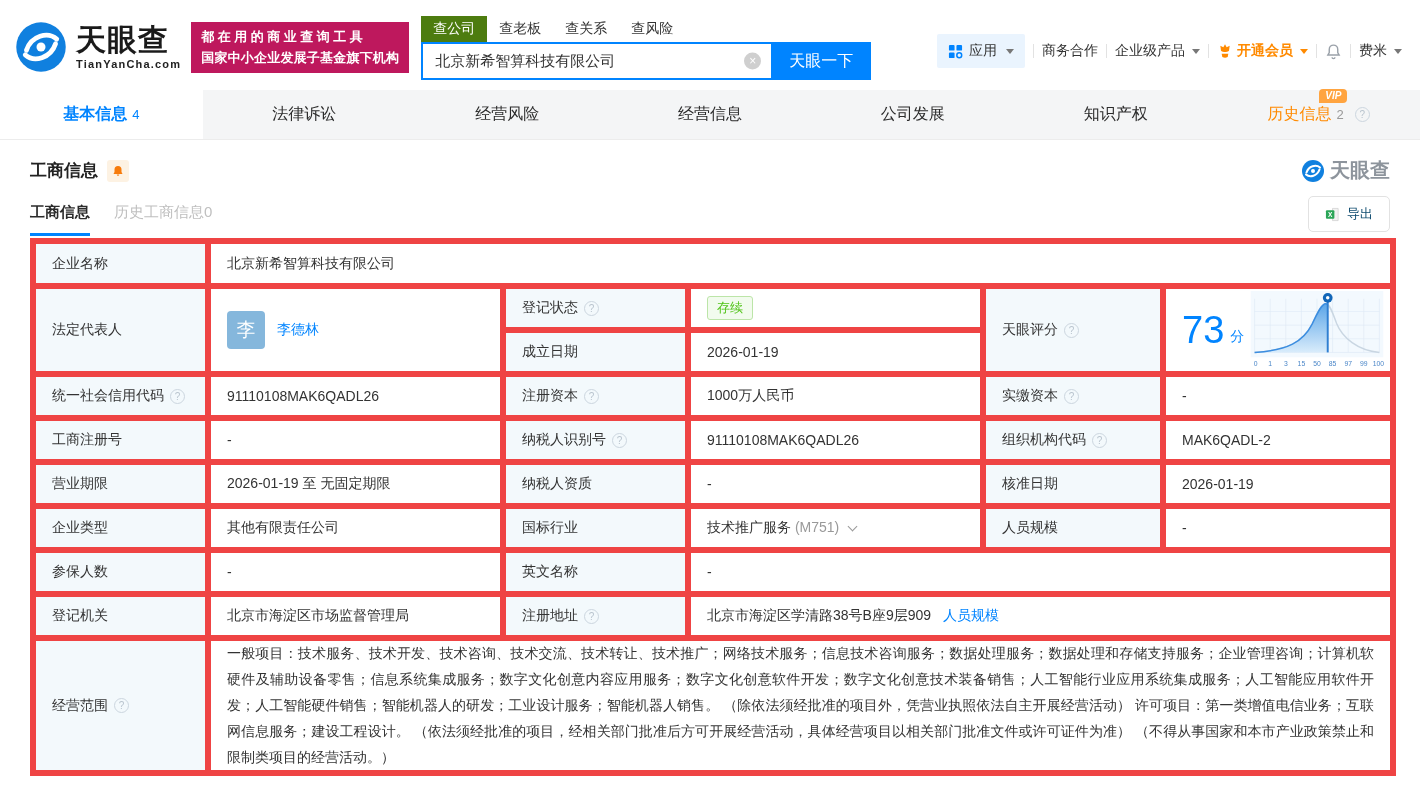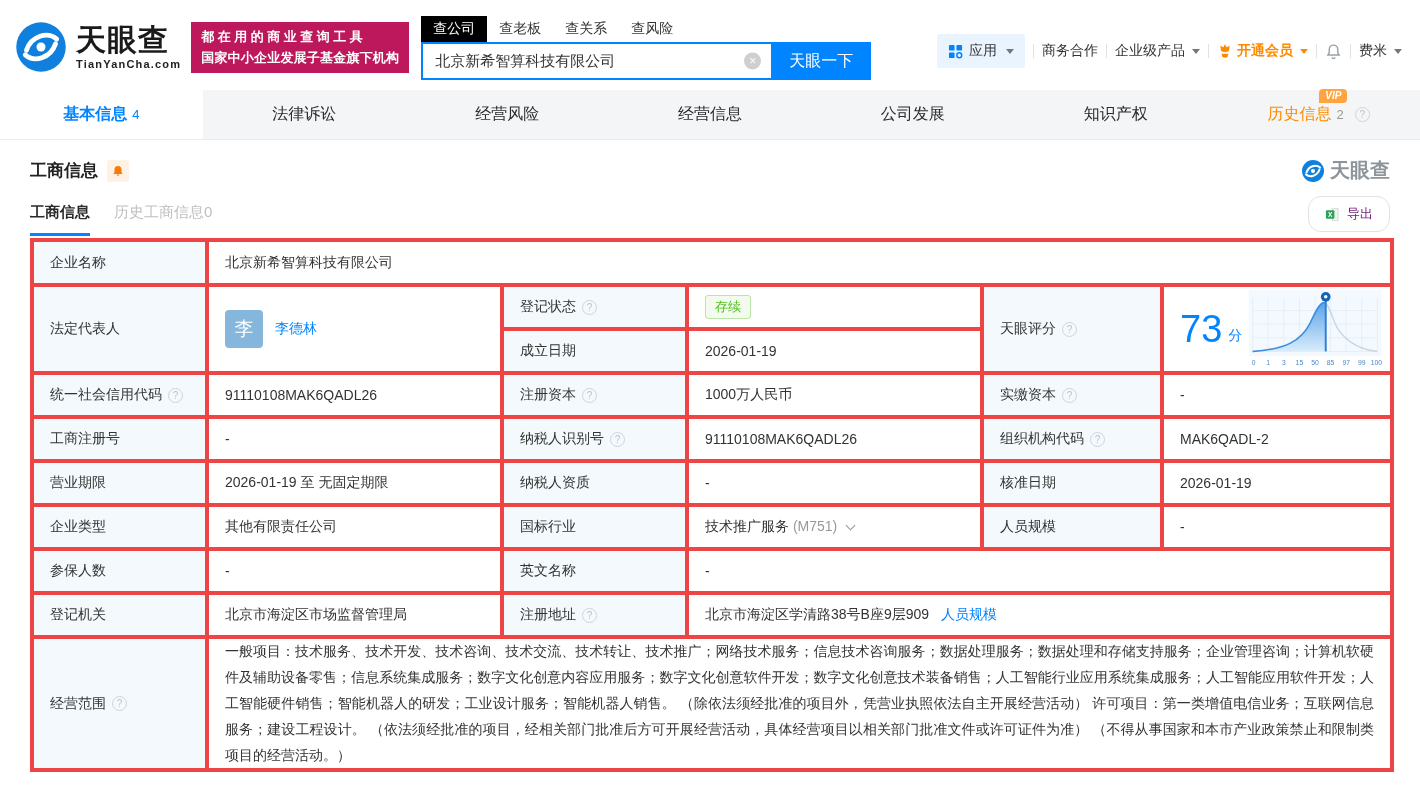--- a/index.html
+++ b/index.html
@@ -11,21 +11,21 @@
   .logo { display:flex; align-items:center; gap:8px; cursor:pointer; }
   .logo-brand { font-size:30px; font-weight:700; color:#1a1a1a; line-height:1; letter-spacing:1px;}
   .logo-domain { font-size:11px; font-weight:700; color:#222; letter-spacing:1.2px; margin-top:3px; }
   .slogan { margin-left:10px; background:#be185d; color:#fff; font-weight:700; padding:6px 10px; }
   .slogan .s1 { font-size:13px; letter-spacing:3.5px; white-space:nowrap; }
   .slogan .s2 { font-size:13px; letter-spacing:0.2px; margin-top:3px; white-space:nowrap; }
 
   .search-module { margin-left:12px; width:450px; margin-top:2px; }
   .search-tabs { display:flex; font-size:14px; }
   .stab { padding:4px 12px; color:#333; cursor:pointer; }
-  .stab.active { background:#000000; color:#fff; }
+  .stab.active { background:#4d7c0f; color:#fff; }
   .search-row { display:flex; height:38px; }
   .input-wrap { position:relative; flex:1; }
   .input-wrap input { width:100%; height:38px; border:2px solid #0084ff; border-right:none;
       padding:0 36px 0 12px; font-size:15px; color:#333; outline:none; }
   .clear-ic { position:absolute; right:10px; top:50%; transform:translateY(-50%); width:17px; height:17px;
       background:#cfcfcf; color:#fff; border-radius:50%; font-size:12px; line-height:17px; text-align:center; cursor:pointer; }
   .search-btn { width:100px; background:#0084ff; color:#fff; border:none; font-size:16px; cursor:pointer; }
 
   .top-menu { margin-left:auto; display:flex; align-items:center; gap:8px; font-size:14px; color:#333; margin-top:8px; }
   .menu-apps { background:#eaf4fe; padding:8px 11px; border-radius:2px; display:flex; align-items:center; gap:6px; cursor:pointer; }
@@ -57,26 +57,26 @@
   .bell-badge { width:22px; height:22px; background:#fdf2e3; border-radius:3px; display:flex;
       align-items:center; justify-content:center; cursor:pointer; }
   .watermark { display:flex; align-items:center; gap:5px; }
   .wm-text { font-size:20px; font-weight:700; color:#8d949c; }
 
   
   .subtab-row { display:flex; justify-content:space-between; align-items:flex-end; padding:12px 30px 0; }
   .subtabs { display:flex; gap:24px; font-size:15px; }
   .subtab { padding-bottom:11px; color:#bfbfbf; cursor:pointer; border-bottom:3px solid transparent; }
   .subtab.active { color:#2b2b2b; font-weight:600; border-bottom-color:#0084ff; }
-  .export-btn { display:flex; align-items:center; gap:7px; border:1px solid #e2e2e2; border-radius:13px;
-      background:#fff; padding:8px 16px; font-size:13px; color:#701a75; margin-bottom:4px; cursor:pointer; }
+  .export-btn { display:flex; align-items:center; gap:7px; border:1px solid #e2e2e2; border-radius:5px;
+      background:#fff; padding:8px 16px; font-size:13px; color:#0c4a6e; margin-bottom:4px; cursor:pointer; }
 
   
   .info-table { width:1360px; margin:2px 30px 0; border-collapse:collapse; table-layout:fixed; }
-  .info-table td { border:4px solid #ef4444; font-size:14px; color:#333; padding:0 16px; height:44px; vertical-align:middle; }
+  .info-table td { border:6px solid #ef4444; font-size:14px; color:#333; padding:0 16px; height:44px; vertical-align:middle; }
   .info-table td.lbl { background:#f3f9fc; }
   .lbl-in { display:inline-flex; align-items:center; }
   tr.r1 td { height:45px; }
   .rep-wrap { display:flex; align-items:center; gap:12px; }
   .avatar { width:38px; height:38px; border-radius:4px; background:#85b7dc; color:#fff; font-size:19px;
       display:inline-flex; align-items:center; justify-content:center; cursor:pointer; flex:none; }
   .link { color:#0084ff; cursor:pointer; text-decoration:none; }
   .status-badge { display:inline-block; padding:2px 9px; background:#f2fbee; border:1px solid #bce5a8;
       color:#52c41a; font-size:13px; border-radius:3px; }
   .muted { color:#999; }

